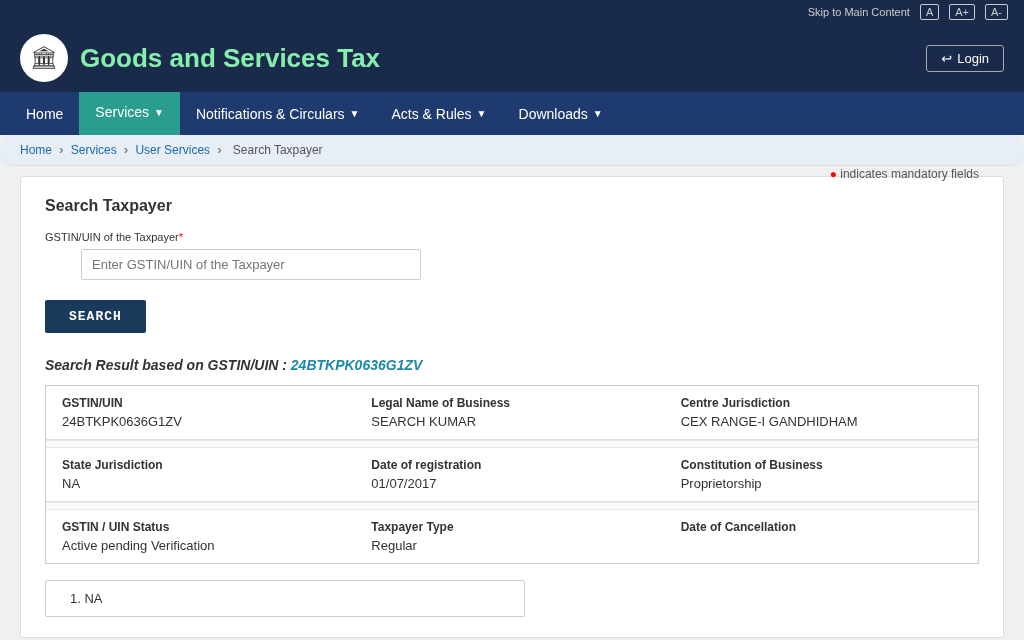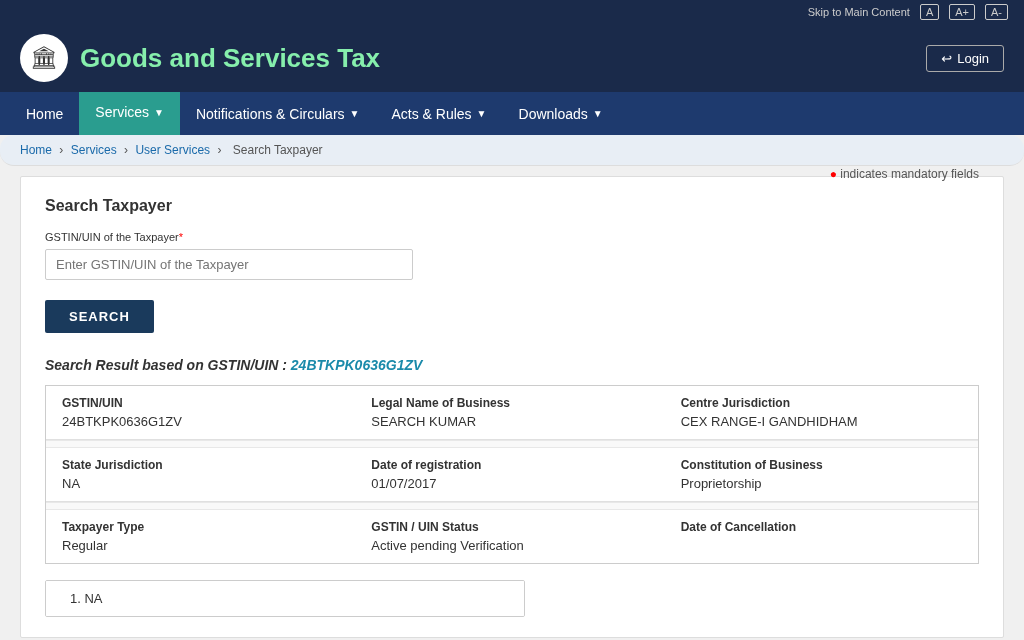--- a/index.html
+++ b/index.html
@@ -126,40 +126,42 @@
     .mandatory-note .red-asterisk { color: red; }
 
     .form-label {
       font-size: 11px;
       margin-bottom: 6px;
       color: #333;
     }
     .form-label .required { color: red; }
 
     .text-input {
-      width: 368px;
+      width: 340px;
       padding: 7px 10px;
       border: 1px solid #ccc;
       font-size: 13px;
       color: #999;
       border-radius: 2px;
       outline: none;
+      margin-left: 36px;
     }
 
     .search-btn {
       background: #1a3a5c;
       color: #fff;
       border: none;
       padding: 9px 24px;
       font-size: 13px;
       font-weight: bold;
       cursor: pointer;
       border-radius: 2px;
       margin-top: 20px;
       letter-spacing: 1px;
+      font-family: Liberation Mono, monospace;
     }
 
     
     .result-section { margin-top: 24px; }
     .result-heading {
       font-size: 14px;
       font-weight: bold;
       color: #333;
       margin-bottom: 12px;
       font-style: italic;
@@ -321,26 +323,26 @@
         <div class="cell">
           <div class="cell-label">Constitution of Business</div>
           <div class="cell-value">Proprietorship</div>
         </div>
       </div>
 
       <div style="height:8px; background:#f9f9f9; border-top:1px solid #e8e8e8; border-bottom:1px solid #e8e8e8;"></div>
 
       <div class="result-row" style="border-bottom:none;">
         <div class="cell">
+          <div class="cell-label">GSTIN / UIN Status</div>
+          <div class="cell-value">Active pending Verification</div>
+        </div>
+        <div class="cell">
           <div class="cell-label">Taxpayer Type</div>
           <div class="cell-value">Regular</div>
-        </div>
-        <div class="cell">
-          <div class="cell-label">GSTIN / UIN Status</div>
-          <div class="cell-value">Active pending Verification</div>
         </div>
         <div class="cell">
           <div class="cell-label">Date of Cancellation</div>
           <div class="cell-value"></div>
         </div>
       </div>
 
     </div>
 
     <div class="nature-section">

